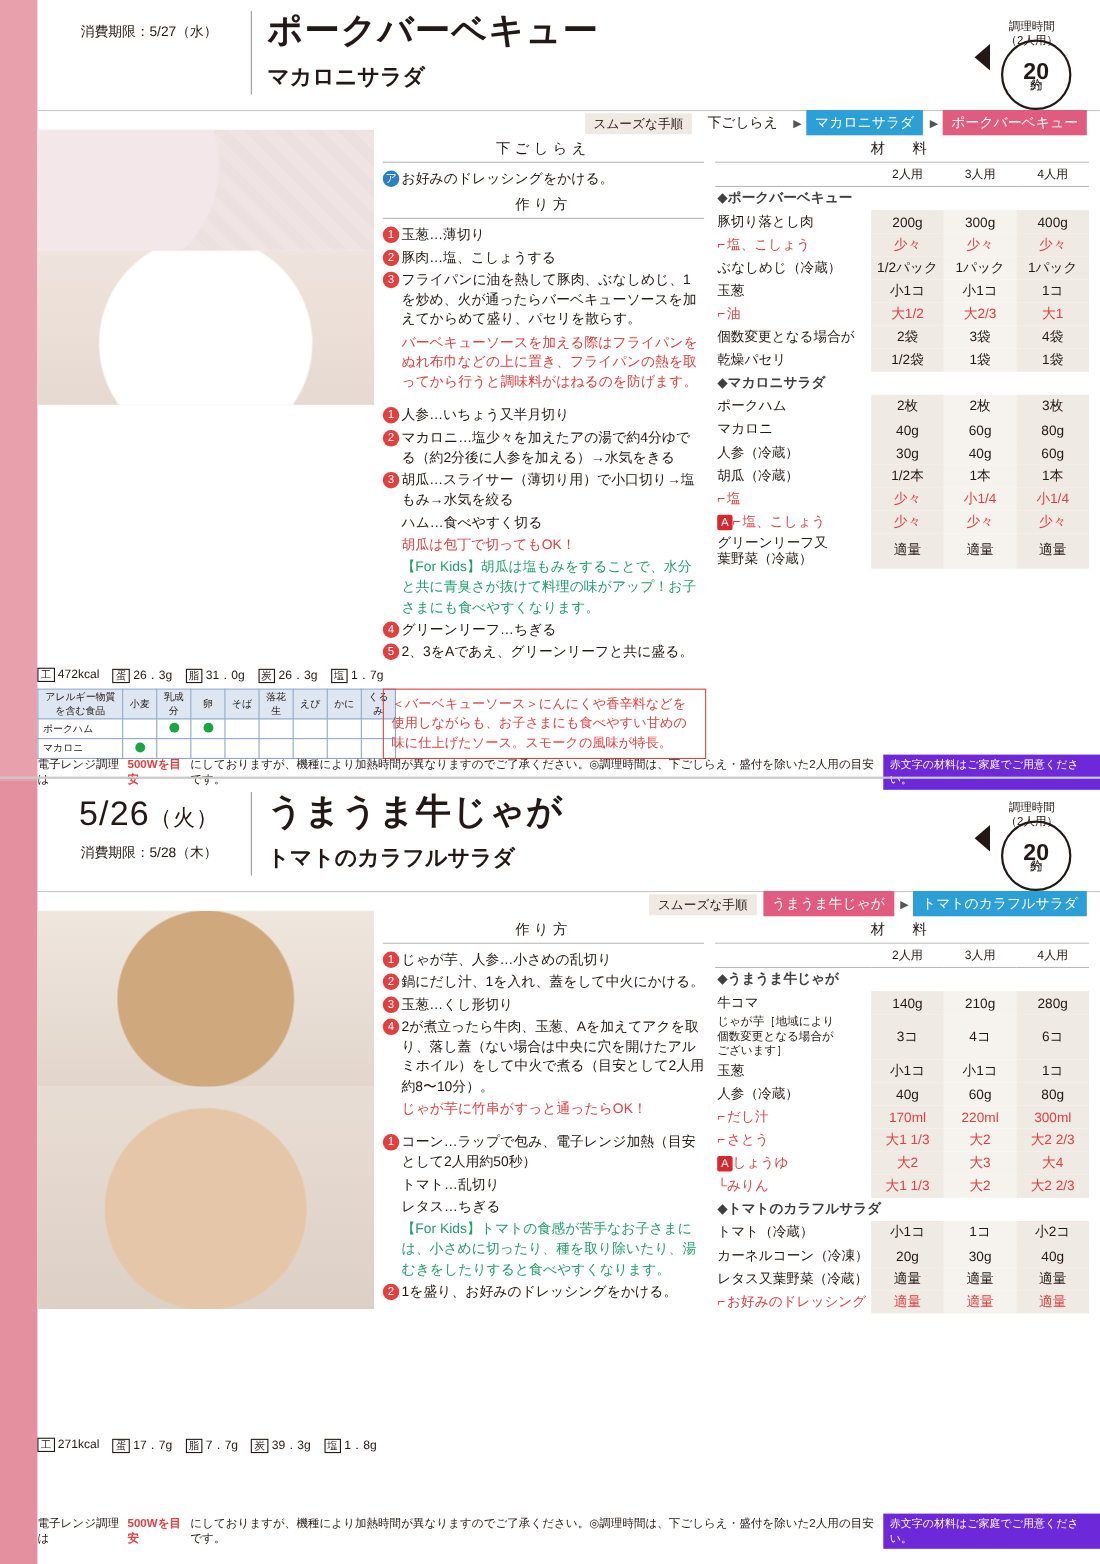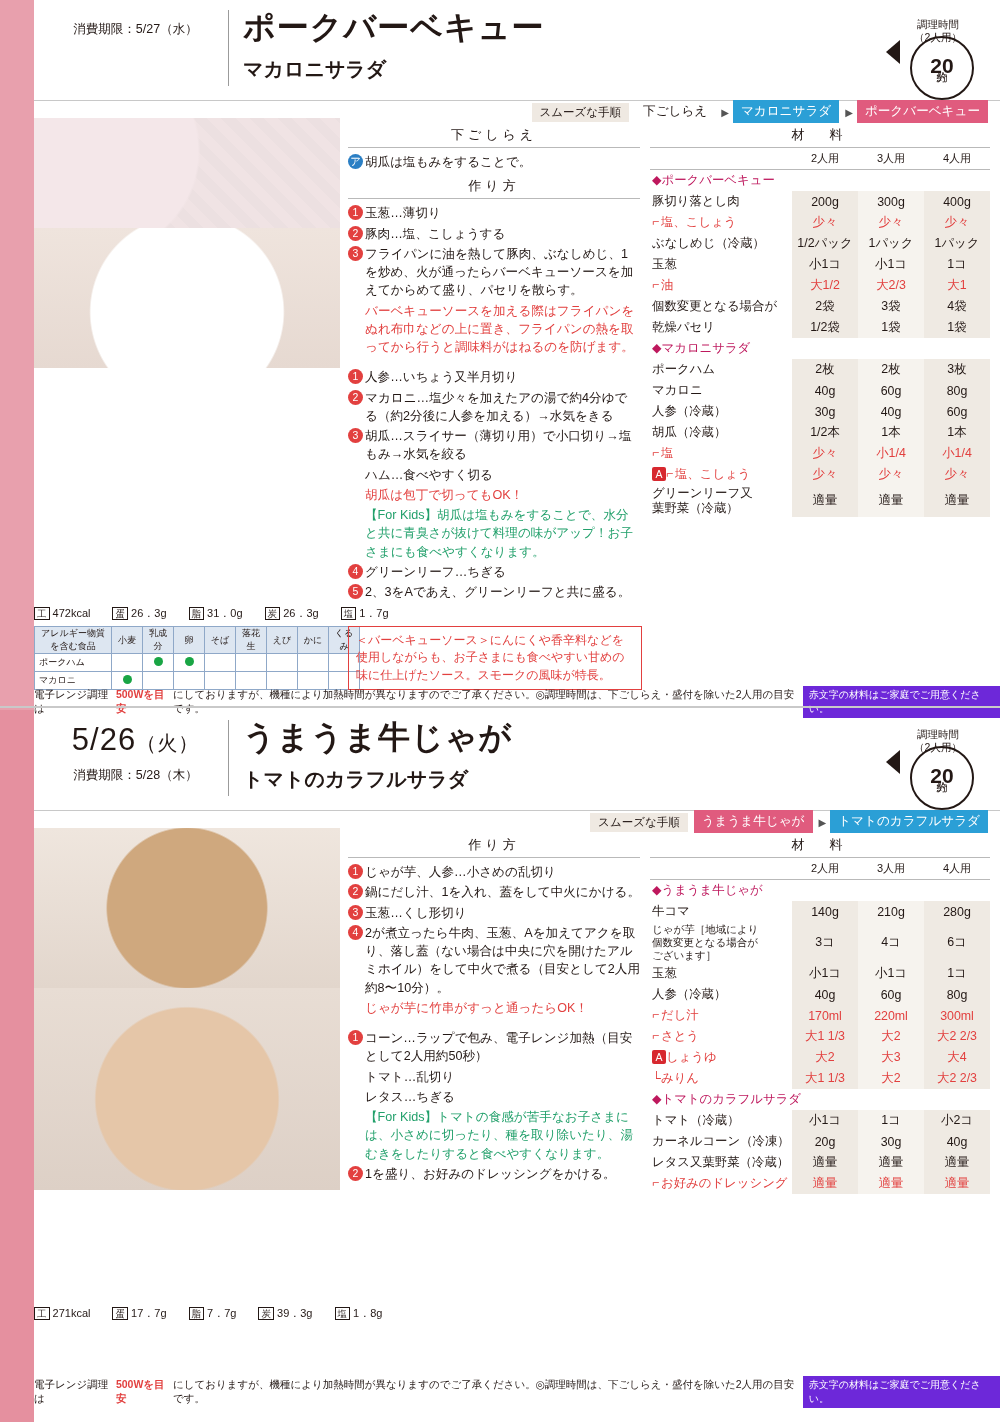--- a/index.html
+++ b/index.html
@@ -67,42 +67,42 @@
   .step{display:flex;margin-bottom:2px;line-height:1.45;font-size:12.6px;}
   .num{flex:0 0 17px;}
   .badge{display:inline-block;width:15px;height:15px;line-height:15px;border-radius:50%;background:#e2403f;color:#fff;text-align:center;font-size:10.5px;vertical-align:1px;}
   .badge.blue{background:#2b7fc4;}
   .stxt{flex:1;}
   .red{color:#e2403f;}
   .green{color:#22a06b;}
   .spacer{height:10px;}
 
   
-  .nutri{position:absolute;left:34px;font-size:11px;display:flex;gap:22px;align-items:center;}
+  .nutri{position:absolute;left:34px;font-size:11px;display:flex;gap:12px;align-items:center;}
   .nutri .k{border:1px solid #231815;padding:0 2px;font-size:9.5px;}
 
   
   .allergy{position:absolute;left:34px;border-collapse:collapse;font-size:9px;}
   .allergy td,.allergy th{border:1px solid #8fa8c8;height:15px;}
   .allergy th{background:#dde6f1;font-weight:normal;padding:0 3px;text-align:center;}
   .allergy td.name{background:#fff;padding:0 4px;width:68px;}
   .allergy td.cell{width:28px;text-align:center;}
   .dot{display:inline-block;width:9px;height:9px;border-radius:50%;background:#19a544;}
 
   
   .note{position:absolute;border:1px solid #e2403f;color:#e2403f;font-size:12px;line-height:1.45;padding:5px 7px;}
 
   
   .mat-title{text-align:center;font-size:13px;letter-spacing:6px;border-bottom:1px solid #b9b9b9;padding-bottom:3px;}
   table.mat{width:100%;border-collapse:collapse;font-size:12.4px;}
   table.mat td{padding:1px 2px;height:19px;vertical-align:middle;}
   td.qty{width:62px;text-align:center;background:#efeae3;}
   td.qty.alt{background:#f6f3ee;}
   .hdrq{text-align:center;font-size:11px;background:#fff;border-bottom:1px solid #b9b9b9;}
-  .grp{color:#be185d;font-weight:normal;}
+  .grp{color:#404040;font-weight:bold;}
   .mname{padding-left:2px;}
   .brk{color:#e2403f;display:inline-block;width:9px;}
   .Abadge{display:inline-block;width:14px;height:14px;line-height:14px;text-align:center;background:#d7282f;color:#fff;font-size:10.5px;border-radius:2px;}
 
   
   .foot{position:absolute;left:34px;right:0;font-size:10.5px;color:#231815;display:flex;align-items:center;}
   .foot .hl{color:#e2403f;font-weight:bold;}
   .foot .tag{margin-left:auto;background:#6d28d9;color:#fff;padding:2px 6px;font-size:10px;}
   .thickline{position:absolute;left:0;right:0;height:2px;background:#c9c9c9;}
 </style>
@@ -145,21 +145,21 @@
       <span class="step pink">ポークバーベキュー</span>
     </div>
 
     <div class="photo ph1"></div>
     <div class="photo ph2"></div>
 
     <div class="col-mid">
       <div class="sec-head">下ごしらえ</div>
       <div class="step">
         <div class="num"><span class="badge blue">ア</span></div>
-        <div class="stxt">胡瓜は塩もみをすることで。</div>
+        <div class="stxt">お好みのドレッシングをかける。</div>
       </div>
       <div class="sec-head" style="margin-top:6px">作り方</div>
 
       <div class="step">
           <div class="num"><span class="badge">1</span></div>
           <div class="stxt">玉葱…薄切り</div>
         </div>
       <div class="step">
           <div class="num"><span class="badge">2</span></div>
           <div class="stxt">豚肉…塩、こしょうする</div>

